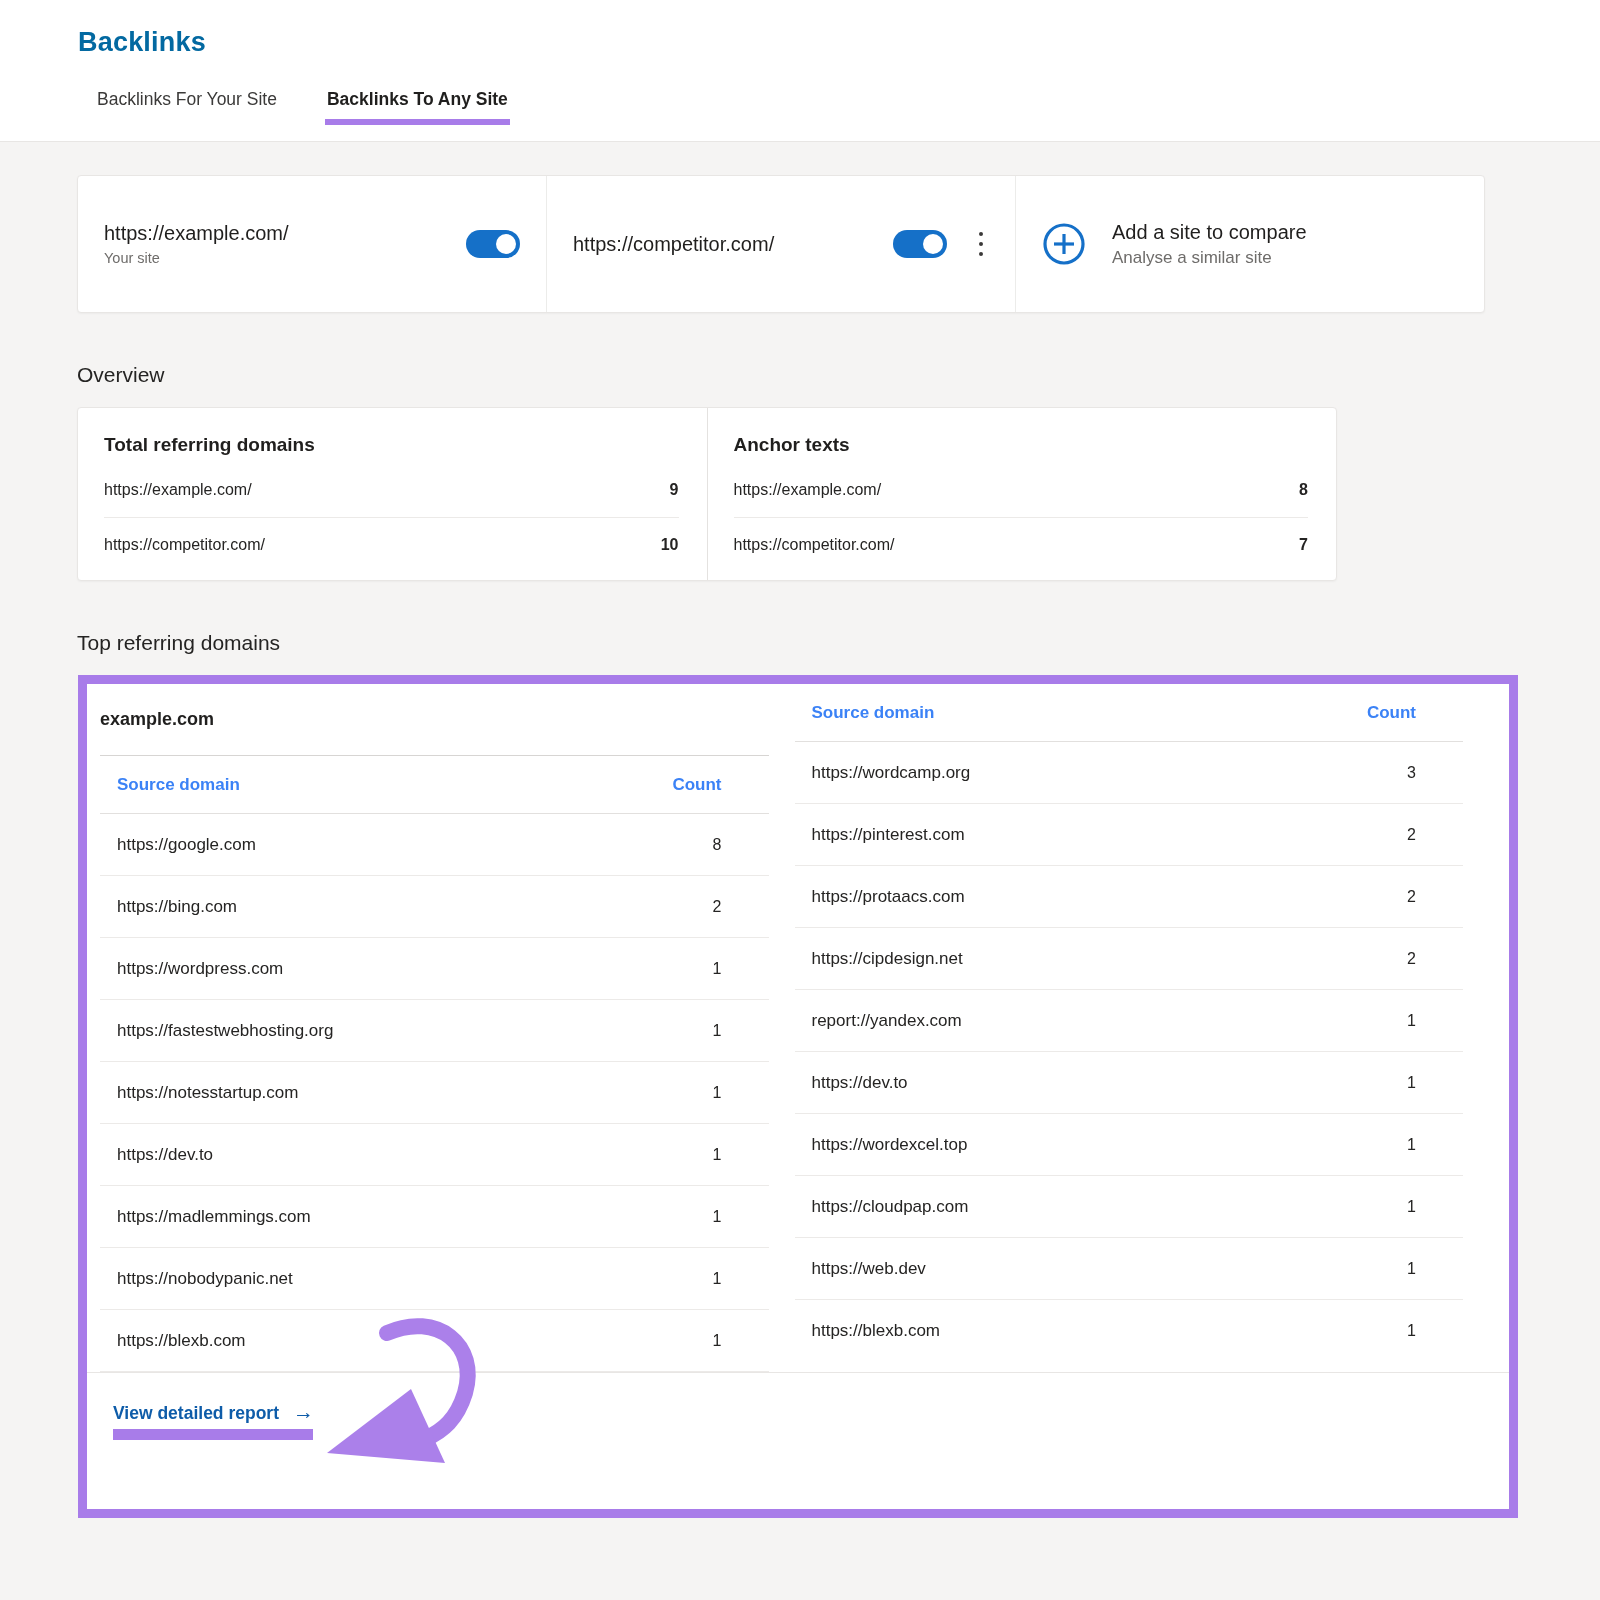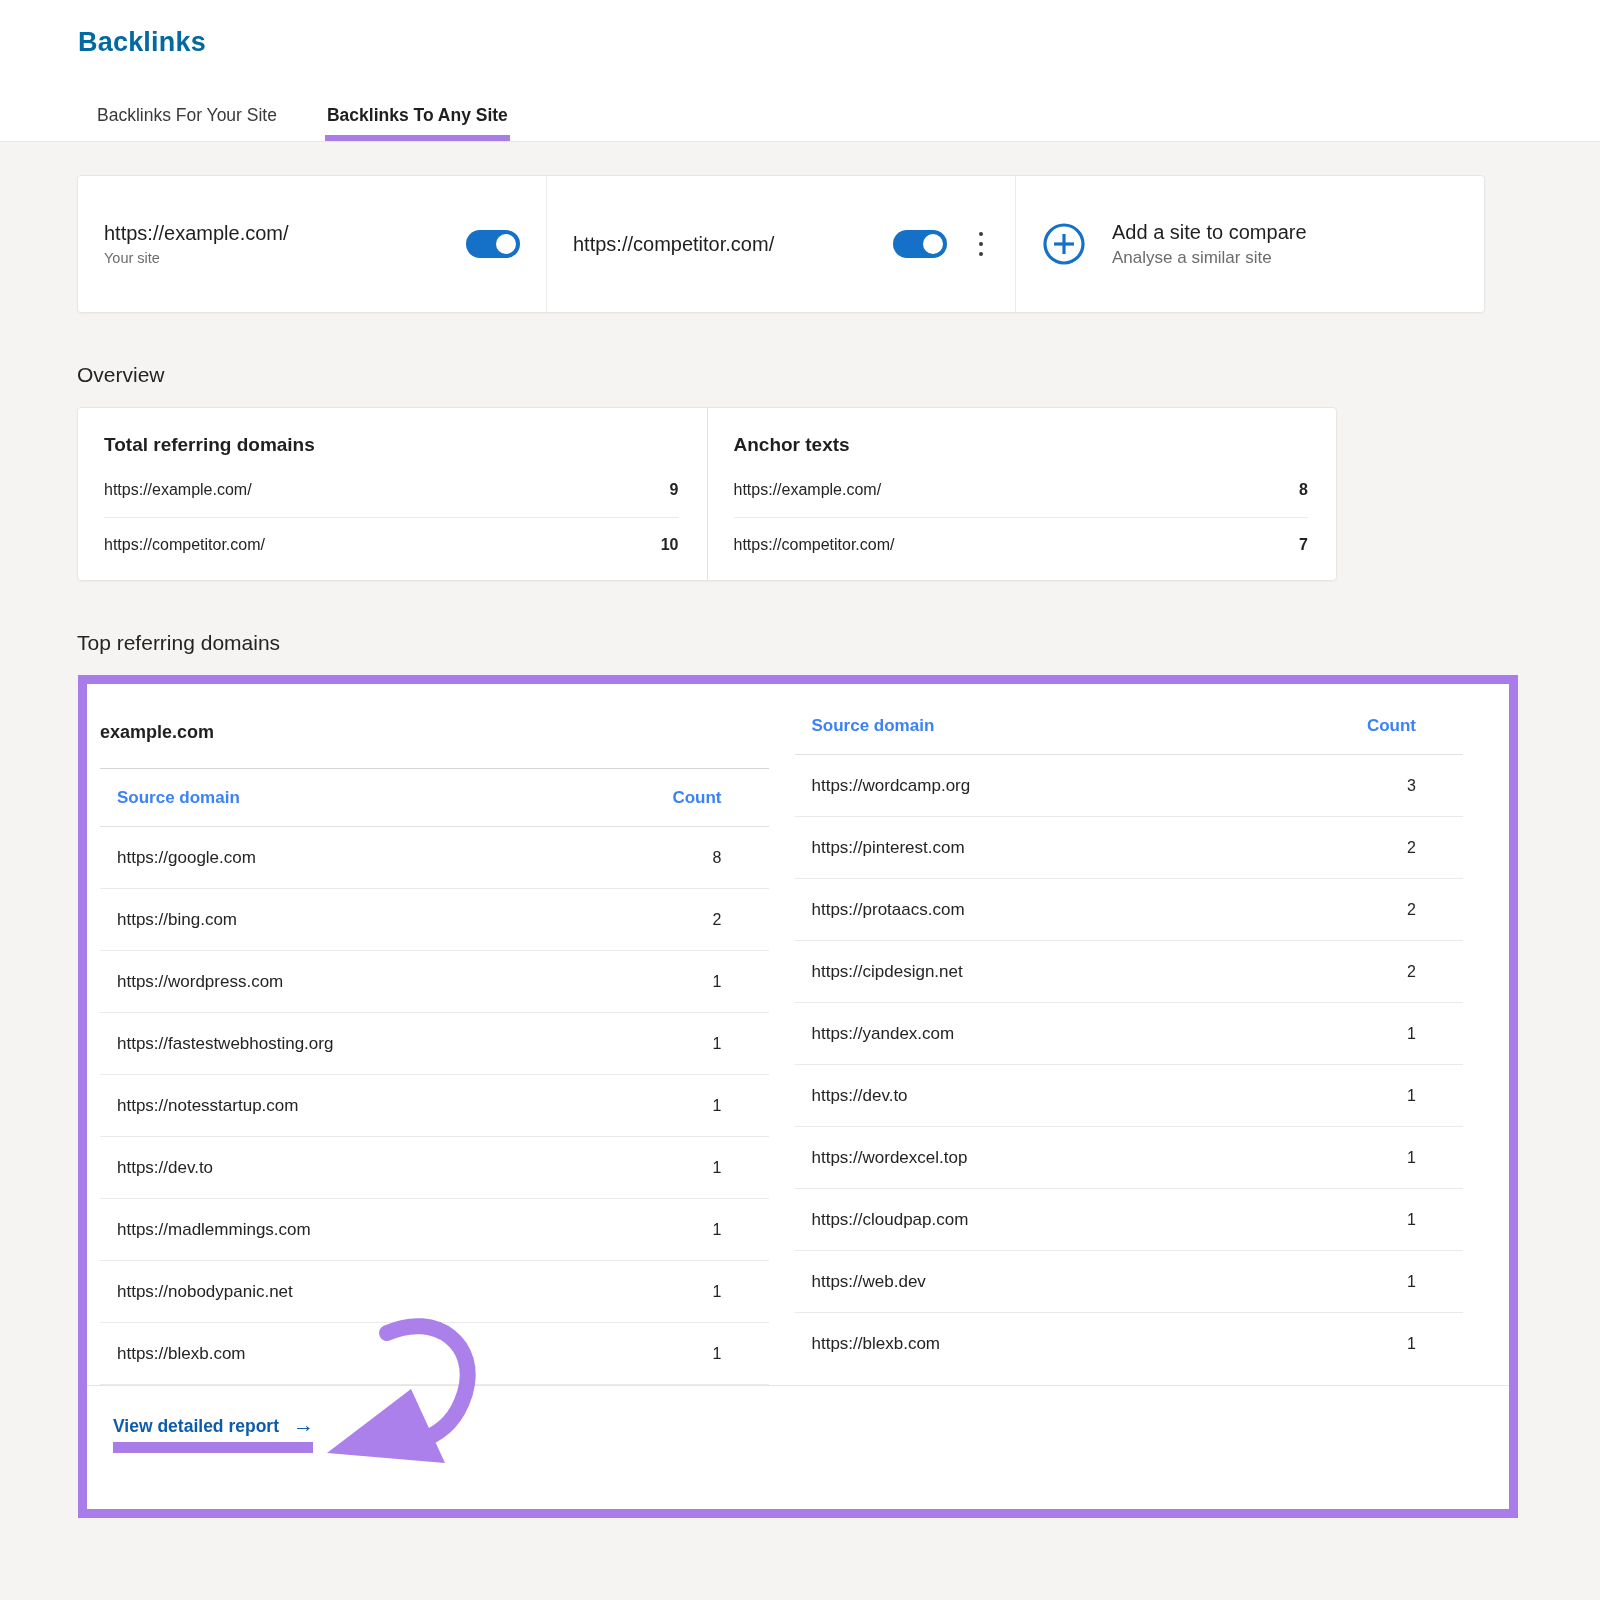--- a/index.html
+++ b/index.html
@@ -3,21 +3,21 @@
 <meta charset="utf-8">
 <style>
   * { margin:0; padding:0; box-sizing:border-box; }
   html,body { width:1600px; height:1600px; overflow:hidden; background:#f5f4f3;
               font-family:"Liberation Sans", sans-serif; color:#252423; }
 
   
   .hdr { background:#fff; height:142px; padding-left:78px; position:relative;
          border-bottom:1px solid #e8e6e4; }
   .hdr h1 { font-size:27px; font-weight:600; padding-top:27px; letter-spacing:.2px; color:#0369a1; }
-  .tabbar { position:absolute; bottom:0; left:95px; display:flex; gap:46px; }
+  .tabbar { position:absolute; bottom:16px; left:95px; display:flex; gap:46px; }
   .tab { font-size:17.5px; color:#3b3a39; padding:0 2px 15px 2px; cursor:pointer; }
   .tab.active { font-weight:700; color:#201f1e; border-bottom:6px solid #a87ce9; padding-bottom:9px; }
 
   .content { padding:0 0 0 77px; }
 
   
   .card { background:#fff; border:1px solid #e8e6e4; border-radius:4px;
           box-shadow:0 1px 2px rgba(0,0,0,.04); }
   .site-row { margin-top:33px; width:1408px; height:138px; display:flex; }
   .site-cell { flex:1; display:flex; align-items:center; padding:0 26px; }
@@ -44,21 +44,21 @@
   .ov-col + .ov-col { border-left:1px solid #e4e2e0; }
   .ov-title { font-size:19px; font-weight:700; color:#201f1e; padding:0 28px 6px 26px; }
   .ov-row { display:flex; justify-content:space-between; align-items:center;
             height:55px; margin:0 28px 0 26px; font-size:16px; }
   .ov-row + .ov-row { border-top:1px solid #eceae8; }
   .ov-value { font-weight:700; }
 
   
   .highlight-box { width:1440px; border:9px solid #a87ce9; background:#fff;
                    margin-left:1px; position:relative; min-height:843px; }
-  .tables { display:flex; gap:26px; padding:13px 46px 0 13px; }
+  .tables { display:flex; gap:26px; padding:0 46px 0 13px; }
   .tbl { flex:1; }
   .tbl-title { height:72px; display:flex; align-items:center; font-size:18px;
                font-weight:700; color:#201f1e; border-bottom:1px solid #d7d5d3; }
   .tbl-head { height:58px; display:flex; justify-content:space-between; align-items:center;
               padding:0 47px 0 17px; font-size:17px; font-weight:700; color:#3b82f6;
               border-bottom:1px solid #e2e0de; }
   .d-row { height:62px; display:flex; justify-content:space-between; align-items:center;
            padding:0 47px 0 17px; font-size:17px; color:#252423;
            border-bottom:1px solid #eceae8; }
   .d-count { font-size:16px; }
@@ -233,21 +233,21 @@
     <span class="d-domain">https://protaacs.com</span>
     <span class="d-count">2</span>
   </div>
 
   <div class="d-row">
     <span class="d-domain">https://cipdesign.net</span>
     <span class="d-count">2</span>
   </div>
 
   <div class="d-row">
-    <span class="d-domain">https://yandex.com</span>
+    <span class="d-domain">report://yandex.com</span>
     <span class="d-count">1</span>
   </div>
 
   <div class="d-row">
     <span class="d-domain">https://dev.to</span>
     <span class="d-count">1</span>
   </div>
 
   <div class="d-row">
     <span class="d-domain">https://wordexcel.top</span>

